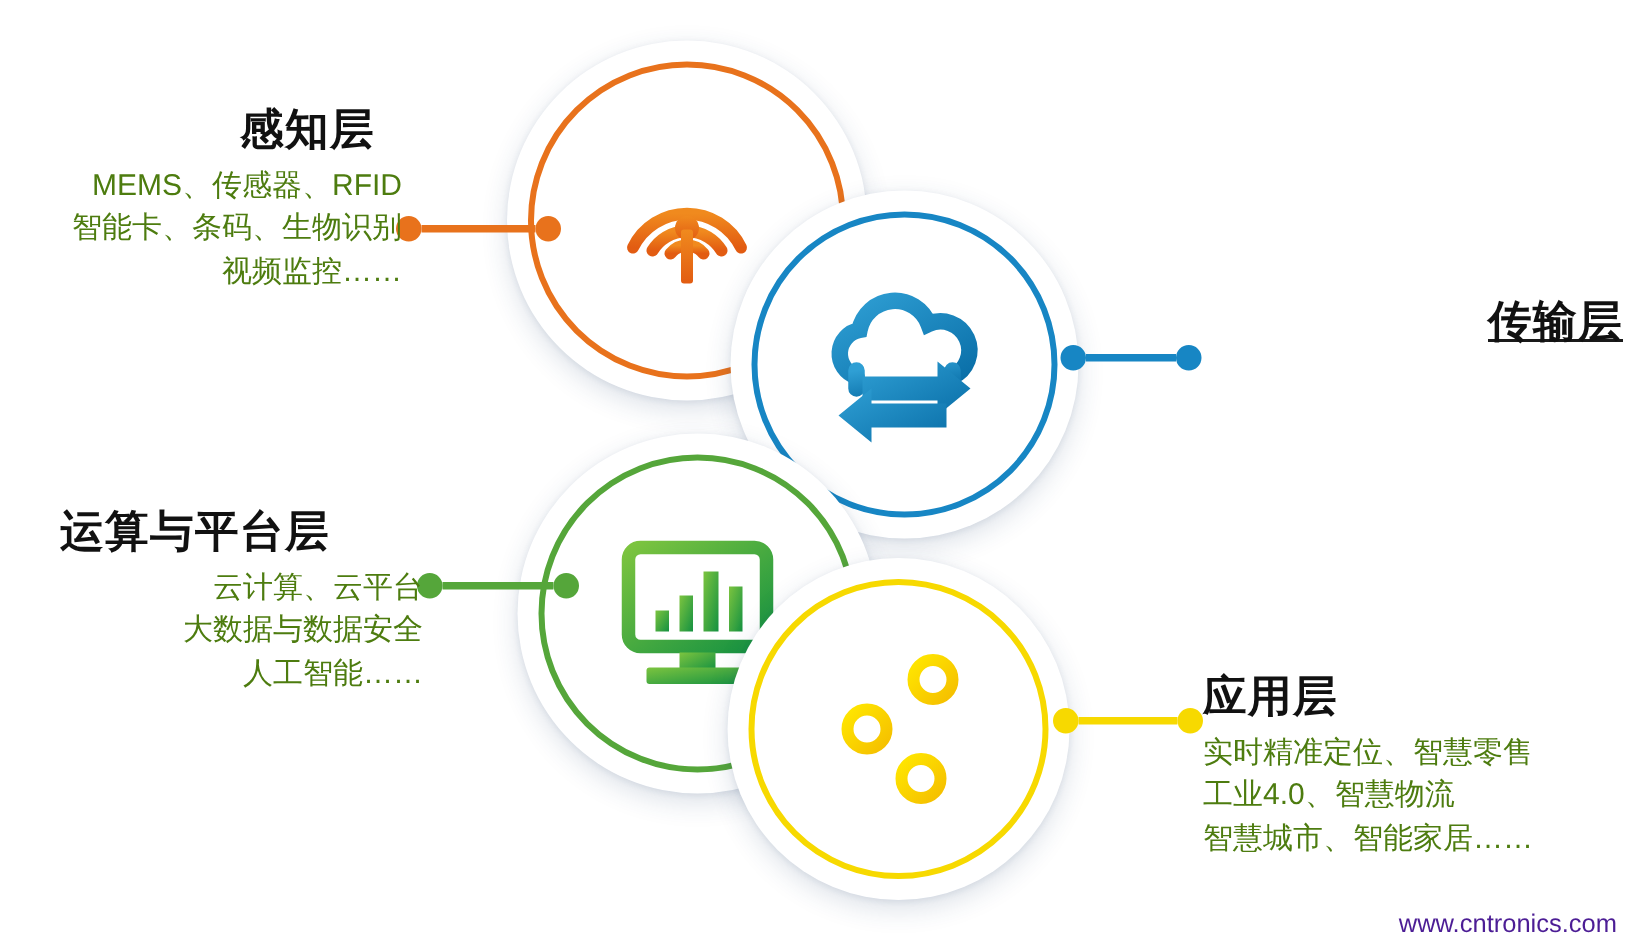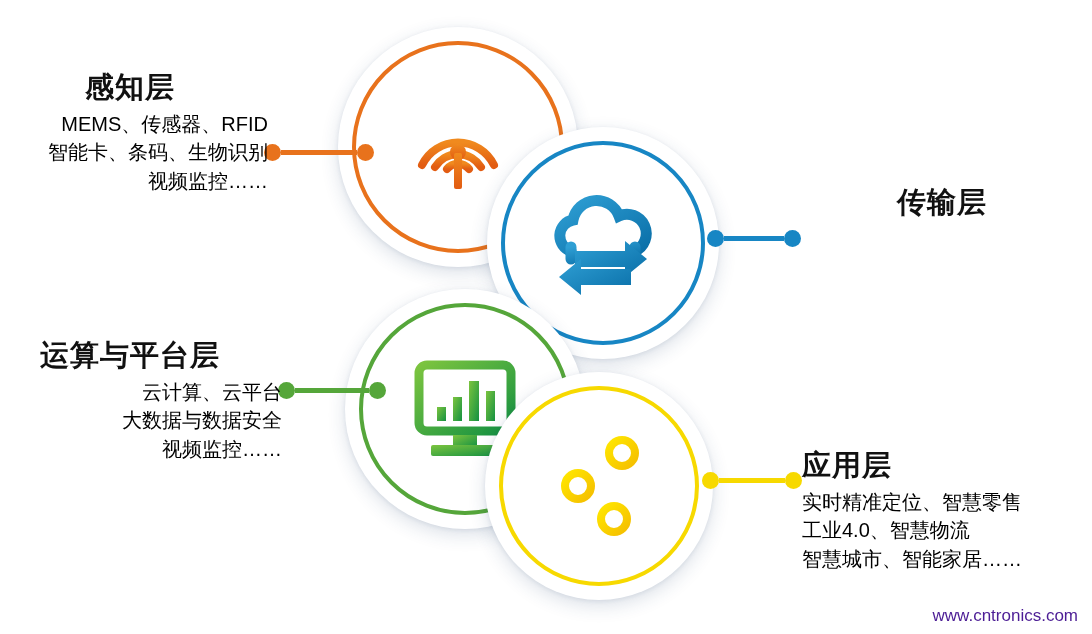--- a/index.html
+++ b/index.html
@@ -70,29 +70,29 @@
     font-size: 29px;
     font-weight: bold;
     color: #111111;
     letter-spacing: 1px;
     line-height: 1.1;
   }
   .block p {
     margin: 0;
     font-size: 20px;
     line-height: 1.42;
-    color: #000000;
+    color: #4d7c0f;
     white-space: pre-line;
   }
 
   #block-sense    { left: 10px;  top: 72px;  width: 258px; text-align: right; }
-  #block-sense h2 { text-align: center; padding-right: 18px; }
+  #block-sense h2 { text-align: right; padding-right: 18px; }
   #block-compute  { left: 10px;  top: 324px; width: 272px; text-align: right; }
   #block-compute h2 { text-align: left; padding-left: 30px; margin-top: 16px; }
-  #block-transmit { left: 802px; top: 187px; width: 280px; text-align: center; }
+  #block-transmit { left: 802px; top: 200px; width: 280px; text-align: right; text-decoration: underline; }
   #block-apply    { left: 802px; top: 450px; width: 286px; text-align: left; }
 
   
   #watermark {
     position: absolute;
     right: 14px;
     bottom: 8px;
     font-size: 17px;
     color: #4c1d95;
     z-index: 12;
@@ -215,21 +215,21 @@
     <h2>感知层</h2>
     <p>MEMS、传感器、RFID
 智能卡、条码、生物识别
 视频监控……</p>
   </div>
 
   <div class="block" id="block-compute">
     <h2>运算与平台层</h2>
     <p>云计算、云平台
 大数据与数据安全
-视频监控……</p>
+人工智能……</p>
   </div>
 
   <div class="block" id="block-transmit">
     <h2>传输层</h2>
   </div>
 
   <div class="block" id="block-apply">
     <h2>应用层</h2>
     <p>实时精准定位、智慧零售
 工业4.0、智慧物流

